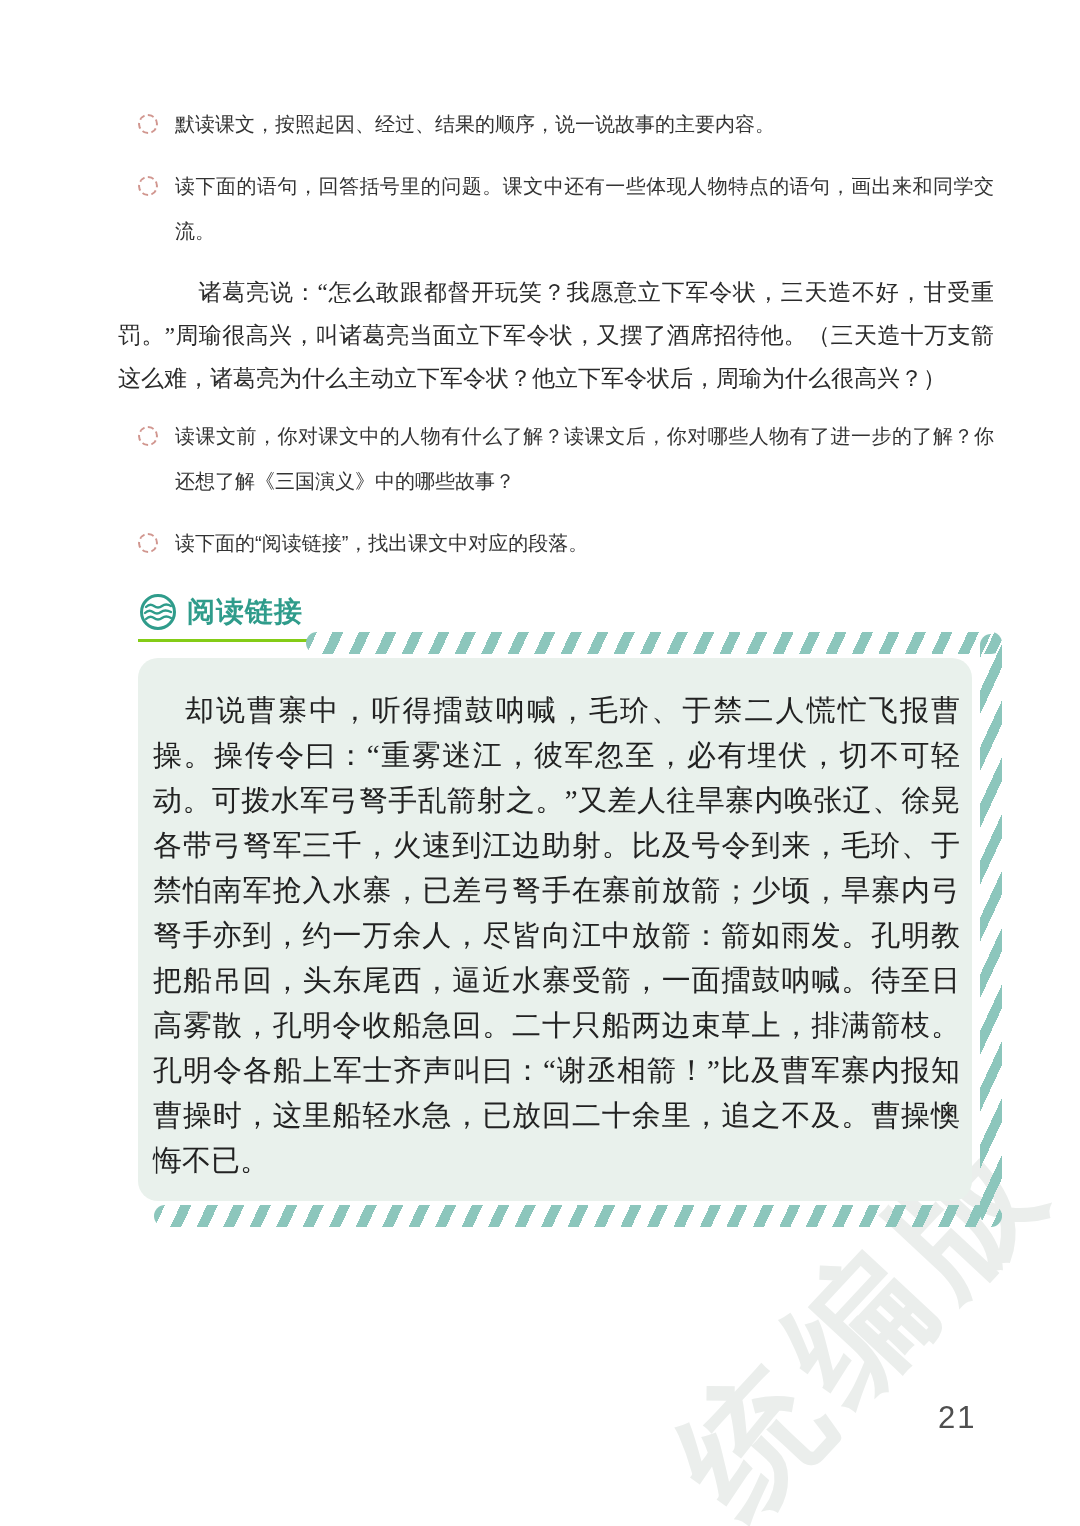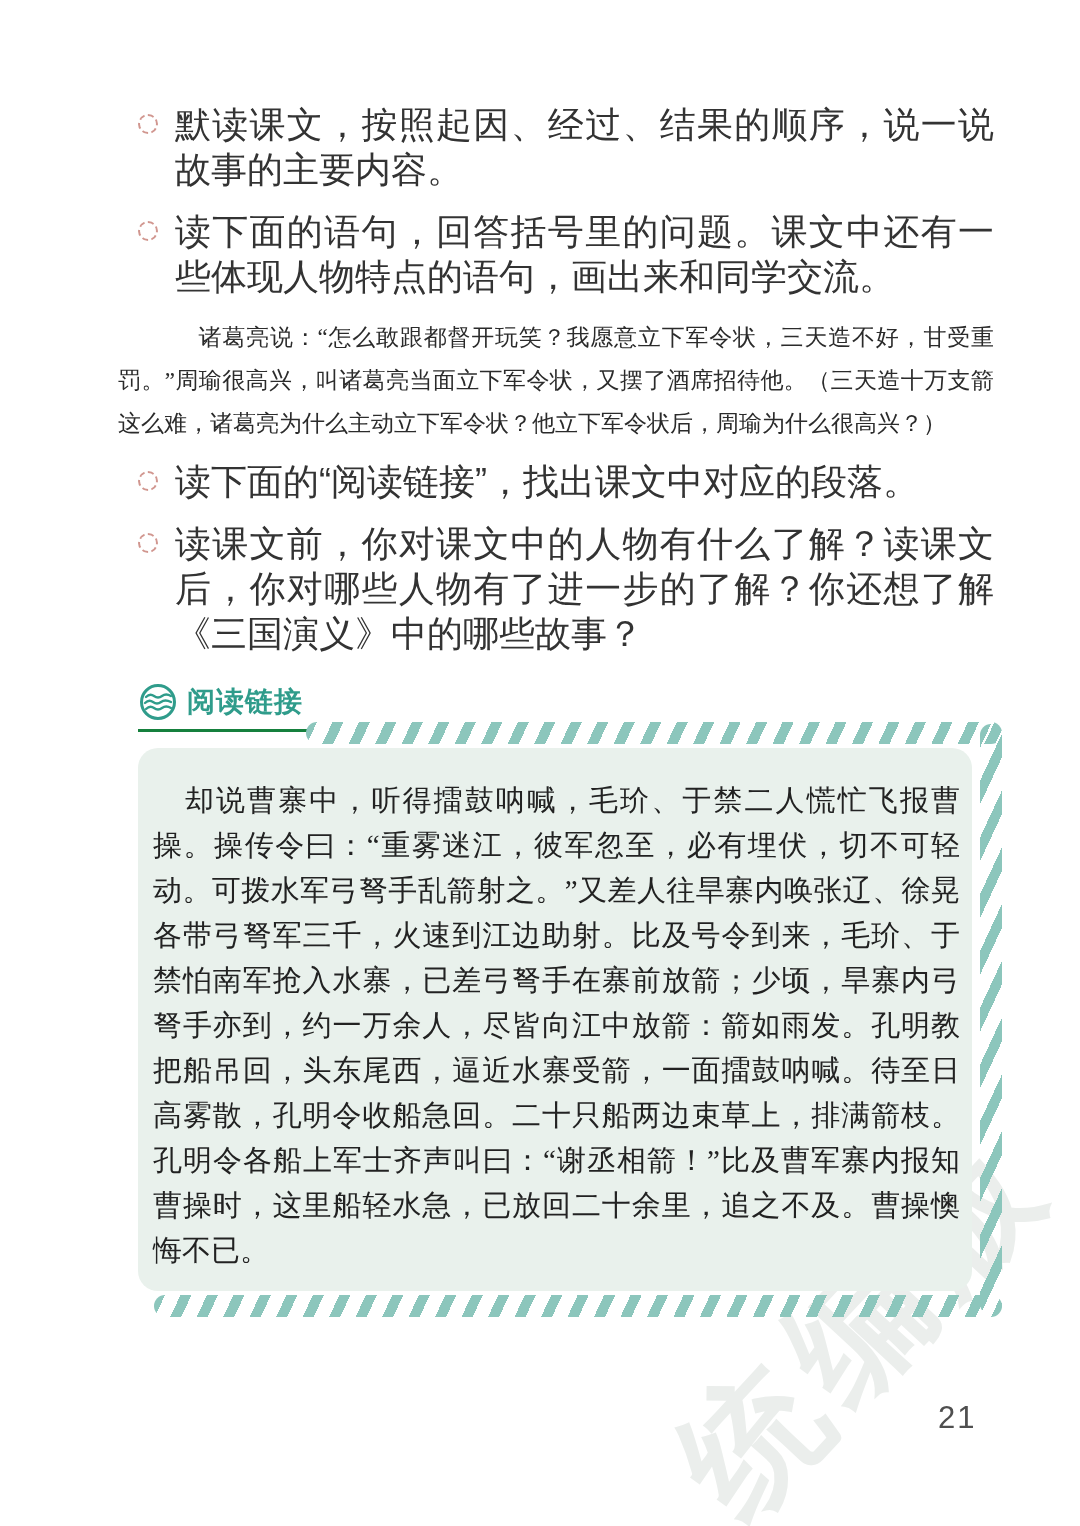--- a/index.html
+++ b/index.html
@@ -3,34 +3,34 @@
 <meta charset="utf-8">
 <style>
   html,body{margin:0;padding:0;}
   body{width:1080px;height:1526px;background:#ffffff;overflow:hidden;
        font-family:"Liberation Sans",sans-serif;}
   .page{position:relative;width:1080px;height:1526px;background:#fff;overflow:hidden;}
 
   
   .content{position:absolute;top:102px;left:0;width:1080px;}
   .task-list{list-style:none;margin:0;padding:0;}
-  .task{position:relative;margin:0 86px 17px 175px;font-size:36px;line-height:45px;
+  .task{position:relative;margin:0 86px 17px 175px;font-size:20px;line-height:45px;
         color:#333;text-align:justify;}
   .task .bullet{position:absolute;left:-37px;top:12px;width:16px;height:16px;
         border:2px dashed #c9847c;border-radius:50%;opacity:.85;}
 
   
   .quote{margin:4px 86px 14px 118px;font-family:"Liberation Serif",serif;
          font-size:23px;line-height:43px;color:#2b2b2b;text-align:justify;
          text-indent:3.5em;}
 
   
   .badge-row{margin:26px 0 0 138px;height:52px;}
   .badge{display:inline-flex;align-items:center;gap:9px;padding:0 4px 7px 0;
-         border-bottom:3px solid #15803d;min-width:150px;}
+         border-bottom:3px solid #84cc16;min-width:150px;}
   .badge-label{font-size:28px;font-weight:bold;color:#2f9c8b;letter-spacing:1px;}
 
   
   .link-box{position:relative;margin:14px 0 0 138px;width:834px;}
   .box-inner{position:relative;z-index:2;background:#e9f1ec;border-radius:20px;
              padding:30px 12px 18px 15px;min-height:448px;box-sizing:border-box;
              font-family:"Liberation Serif",serif;font-size:29px;line-height:45px;color:#222;}
   .passage{margin:0;text-indent:1.1em;text-align:justify;}
   .attribution{margin:6px 26px 0 0;text-align:right;}
 
@@ -65,25 +65,25 @@
         <span class="bullet"></span>
         <span>读下面的语句，回答括号里的问题。课文中还有一些体现人物特点的语句，画出来和同学交流。</span>
       </li>
     </ul>
 
     <p class="quote">诸葛亮说：“怎么敢跟都督开玩笑？我愿意立下军令状，三天造不好，甘受重罚。”周瑜很高兴，叫诸葛亮当面立下军令状，又摆了酒席招待他。（三天造十万支箭这么难，诸葛亮为什么主动立下军令状？他立下军令状后，周瑜为什么很高兴？）</p>
 
     <ul class="task-list">
       <li class="task">
         <span class="bullet"></span>
-        <span>读下面的“阅读链接”，找出课文中对应的段落。</span>
+        <span>读课文前，你对课文中的人物有什么了解？读课文后，你对哪些人物有了进一步的了解？你还想了解《三国演义》中的哪些故事？</span>
       </li>
       <li class="task">
         <span class="bullet"></span>
-        <span>读课文前，你对课文中的人物有什么了解？读课文后，你对哪些人物有了进一步的了解？你还想了解《三国演义》中的哪些故事？</span>
+        <span>读下面的“阅读链接”，找出课文中对应的段落。</span>
       </li>
     </ul>
 
     <div class="badge-row">
       <span class="badge">
         <span style="display:inline-flex;">
           <svg width="40" height="40" viewBox="0 0 40 40">
             <circle cx="20" cy="20" r="16.5" fill="none" stroke="#2f9c8b" stroke-width="3"></circle>
             <path d="M8 15 q4 -4 8 -1 q4 3 8 0 q4 -3 9 0" fill="none" stroke="#2f9c8b" stroke-width="2.4" stroke-linecap="round"></path>
             <path d="M7 21 q4 -4 8 -1 q4 3 8 0 q4 -3 10 0" fill="none" stroke="#2f9c8b" stroke-width="2.4" stroke-linecap="round"></path>

